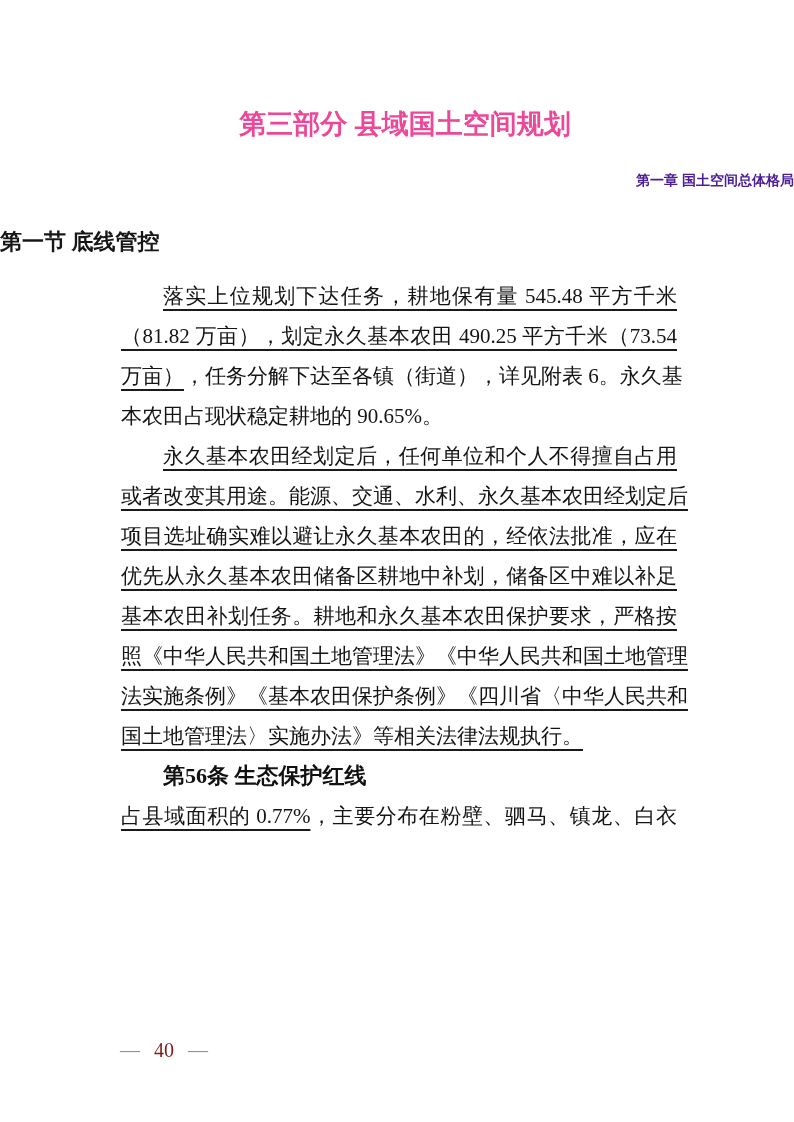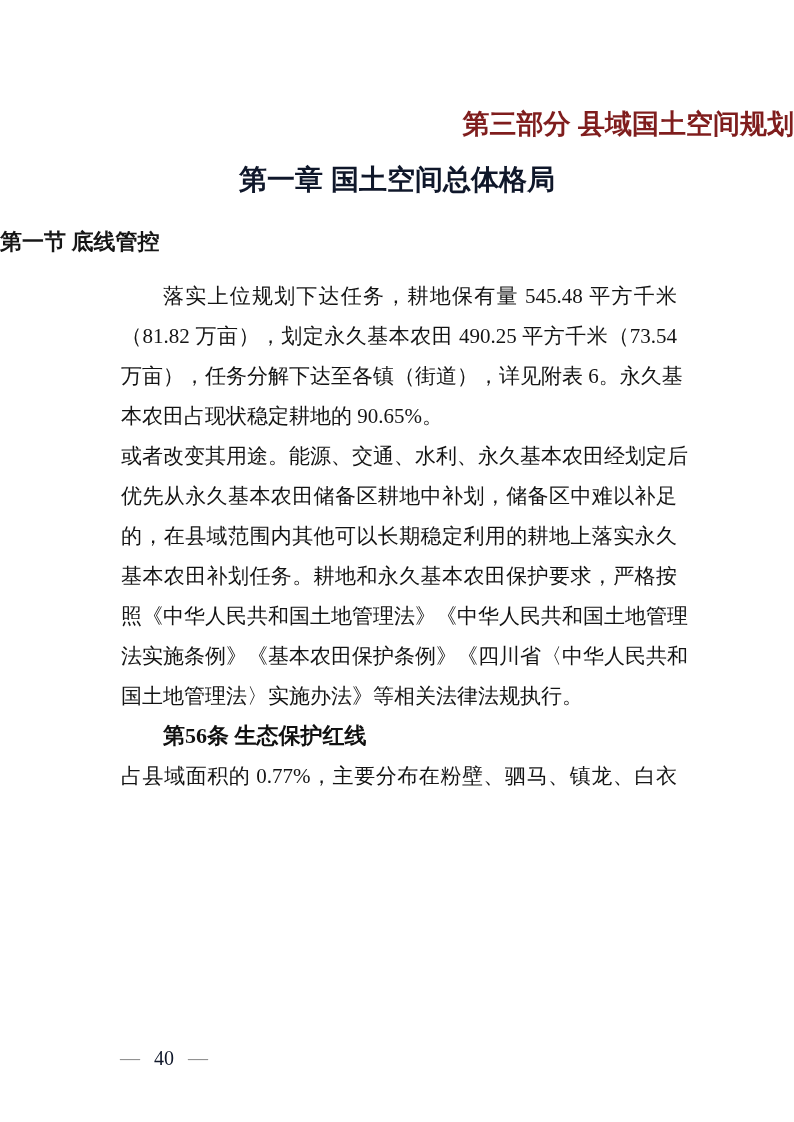--- a/index.html
+++ b/index.html
@@ -9,37 +9,37 @@
     width: 794px;
     height: 1122px;
     background: #ffffff;
     color: #141414;
     overflow: hidden;
     font-family: "Liberation Serif", "DejaVu Serif", serif;
   }
   .part-heading {
     position: absolute;
     left: 0; right: 0; top: 106px;
-    text-align: right;
+    text-align: center;
     font-family: "Liberation Sans", "DejaVu Sans", sans-serif;
     font-weight: 700;
     font-size: 27px;
     line-height: 36px;
-    color: #7f1d1d;
+    color: #ec4899;
     padding-left: 16px;
   }
   .chapter-heading {
     position: absolute;
     left: 0; right: 0; top: 165px;
-    text-align: center;
+    text-align: right;
     font-family: "Liberation Sans", "DejaVu Sans", sans-serif;
     font-weight: 600;
-    font-size: 28px;
+    font-size: 14px;
     line-height: 30px;
-    color: #0f172a;
+    color: #4c1d95;
   }
   .section-heading {
     position: absolute;
     left: 0; right: 0; top: 227px;
     font-family: "Liberation Serif", "DejaVu Serif", serif;
     font-weight: 600;
     font-size: 22px;
     line-height: 30px;
     color: #161616;
   }
@@ -62,63 +62,65 @@
     text-align-last: justify;
     text-justify: inter-character;
   }
   .line.indent { text-indent: 42px; }
   .line.heading {
     font-size: 22px;
     font-weight: 700;
     color: #111111;
   }
   .u {
+    text-decoration: underline;
     text-decoration-thickness: 1.5px;
     text-underline-offset: 6px;
     text-decoration-color: #1a1a1a;
     margin-top: 31px;
   }
   .footer {
     position: absolute;
     left: 120px;
     top: 1030px;
     font-size: 20px;
     line-height: 24px;
     font-family: "Liberation Serif", "DejaVu Serif", serif;
     color: #222222;
   }
   .footer .dash {
     color: #8c8c8c;
     letter-spacing: 0;
   }
   .footer .num {
     display: inline-block;
-    margin: 16px 14px;
-    color: #0f172a;
+    margin: 8px 14px;
+    color: #7f1d1d;
   }
 </style>
 </head>
 <body>
 
 <div class="page">
 
   <div class="part-heading">第三部分 县域国土空间规划</div>
 
   <div class="chapter-heading">第一章 国土空间总体格局</div>
 
   <div class="section-heading">第一节 底线管控</div>
 
   <div class="doc-body">
       <div class="line indent justify"><span class="u">落实上位规划下达任务，耕地保有量 545.48 平方千米</span></div>
       <div class="line justify"><span class="u">（81.82 万亩），划定永久基本农田 490.25 平方千米（73.54</span></div>
       <div class="line justify"><span class="u">万亩）</span><span>，任务分解下达至各镇（街道），详见附表 6。永久基</span></div>
       <div class="line"><span>本农田占现状稳定耕地的 90.65%。</span></div>
+      <div class="line indent justify"><span class="u">永久基本农田经划定后，任何单位和个人不得擅自占用</span></div>
       <div class="line justify"><span class="u">或者改变其用途。能源、交通、水利、永久基本农田经划定后</span></div>
+      <div class="line justify"><span class="u">项目选址确实难以避让永久基本农田的，经依法批准，应在</span></div>
       <div class="line justify"><span class="u">优先从永久基本农田储备区耕地中补划，储备区中难以补足</span></div>
-      <div class="line justify"><span class="u">的，在县域范围内其他可以长期稳定利用的耕地上落实永久</span></div>
       <div class="line justify"><span class="u">基本农田补划任务。耕地和永久基本农田保护要求，严格按</span></div>
       <div class="line justify"><span class="u">照《中华人民共和国土地管理法》《中华人民共和国土地管理</span></div>
       <div class="line justify"><span class="u">法实施条例》《基本农田保护条例》《四川省〈中华人民共和</span></div>
       <div class="line"><span class="u">国土地管理法〉实施办法》等相关法律法规执行。</span></div>
       <div class="line heading indent"><span>第56条 生态保护红线</span></div>
       <div class="line justify"><span class="u">占县域面积的 0.77%</span><span>，主要分布在粉壁、驷马、镇龙、白衣</span></div>
     </div>
 
   <div class="footer">
     <span class="dash">—</span><span class="num">40</span><span class="dash">—</span>

